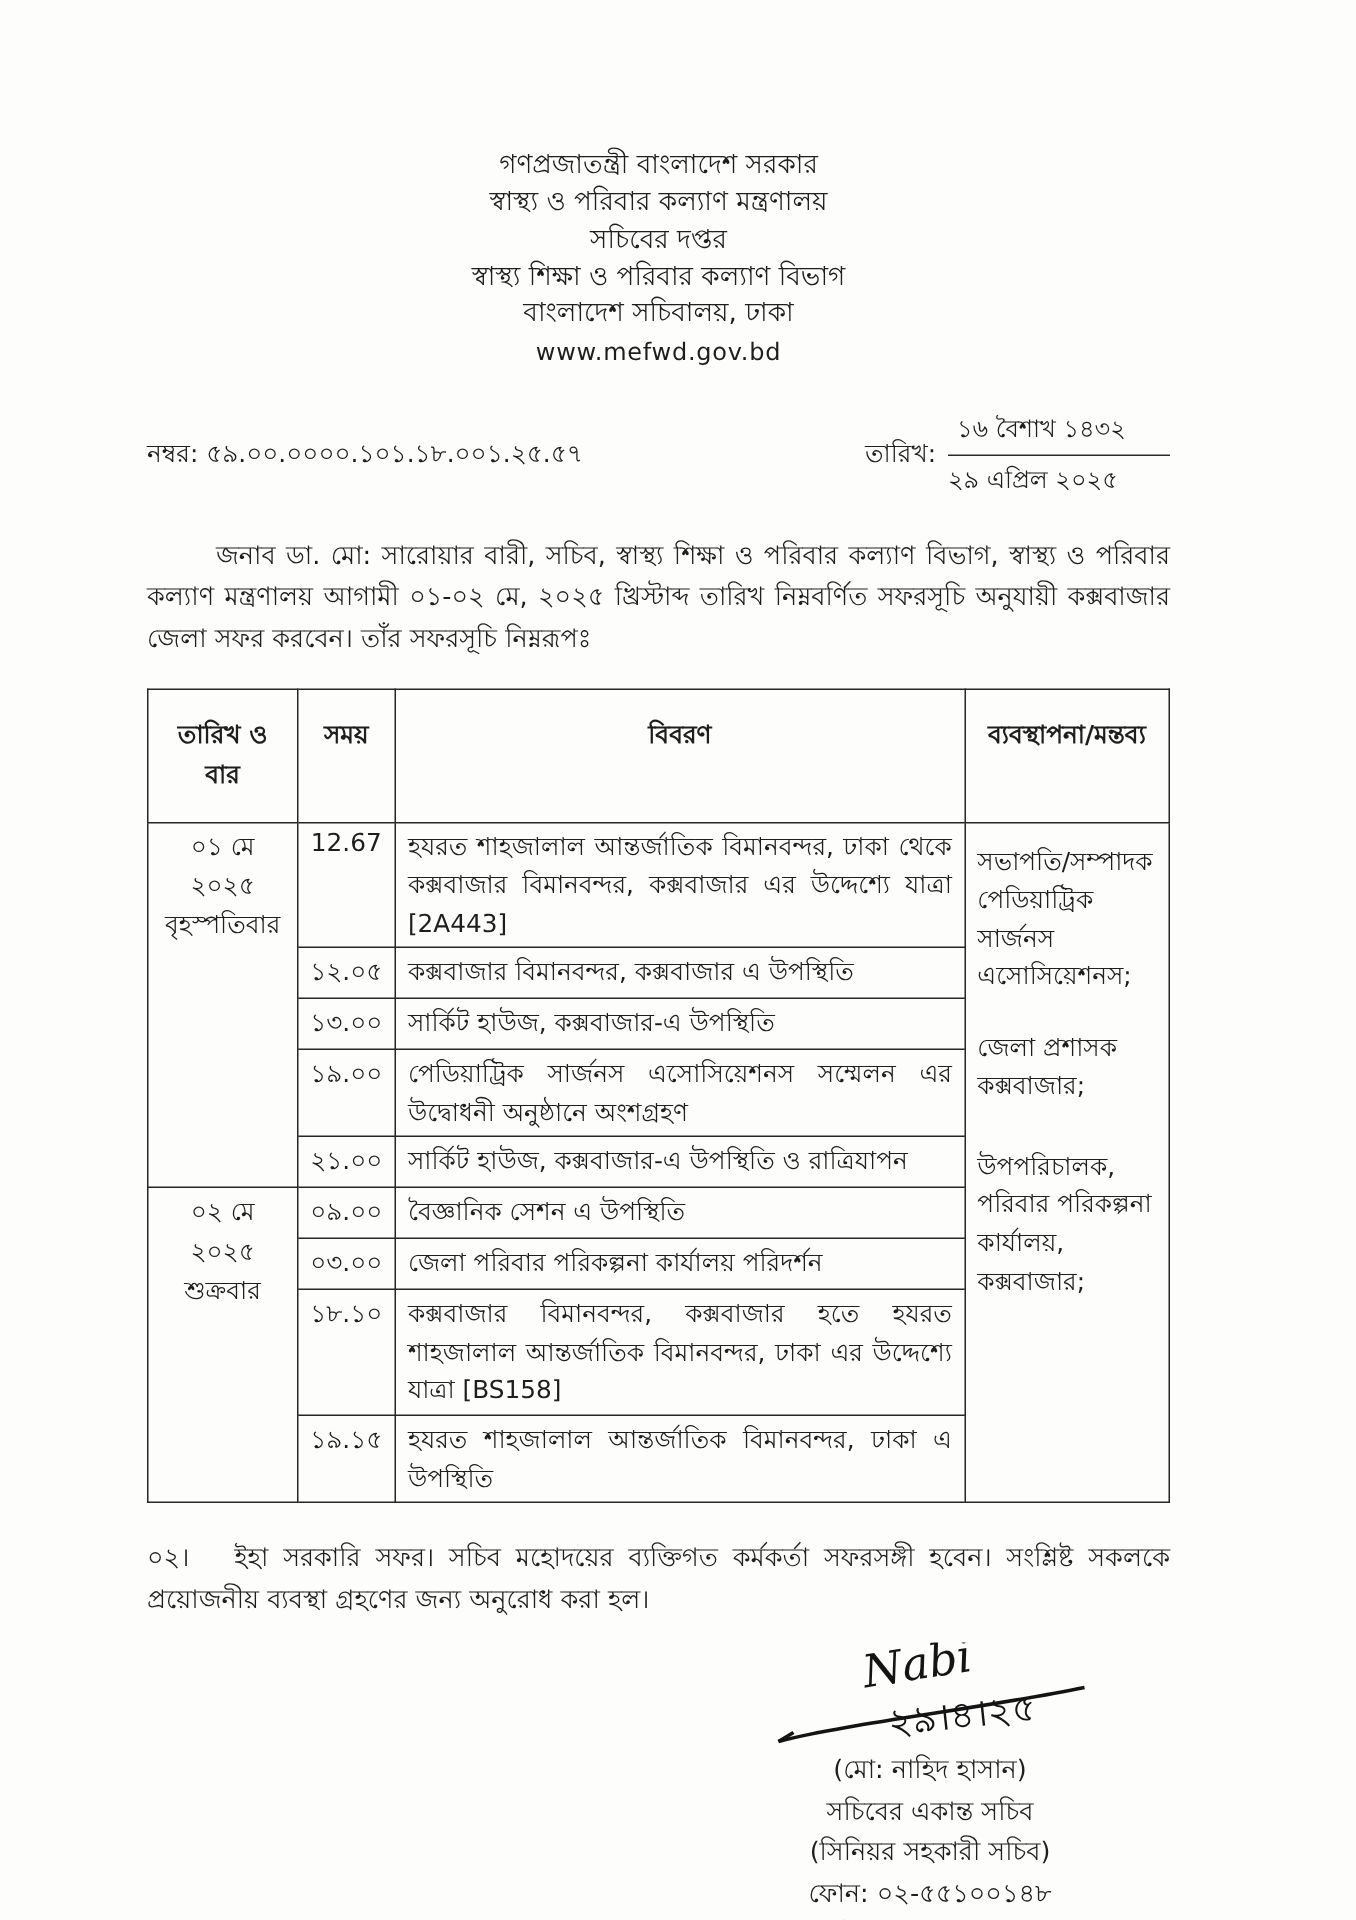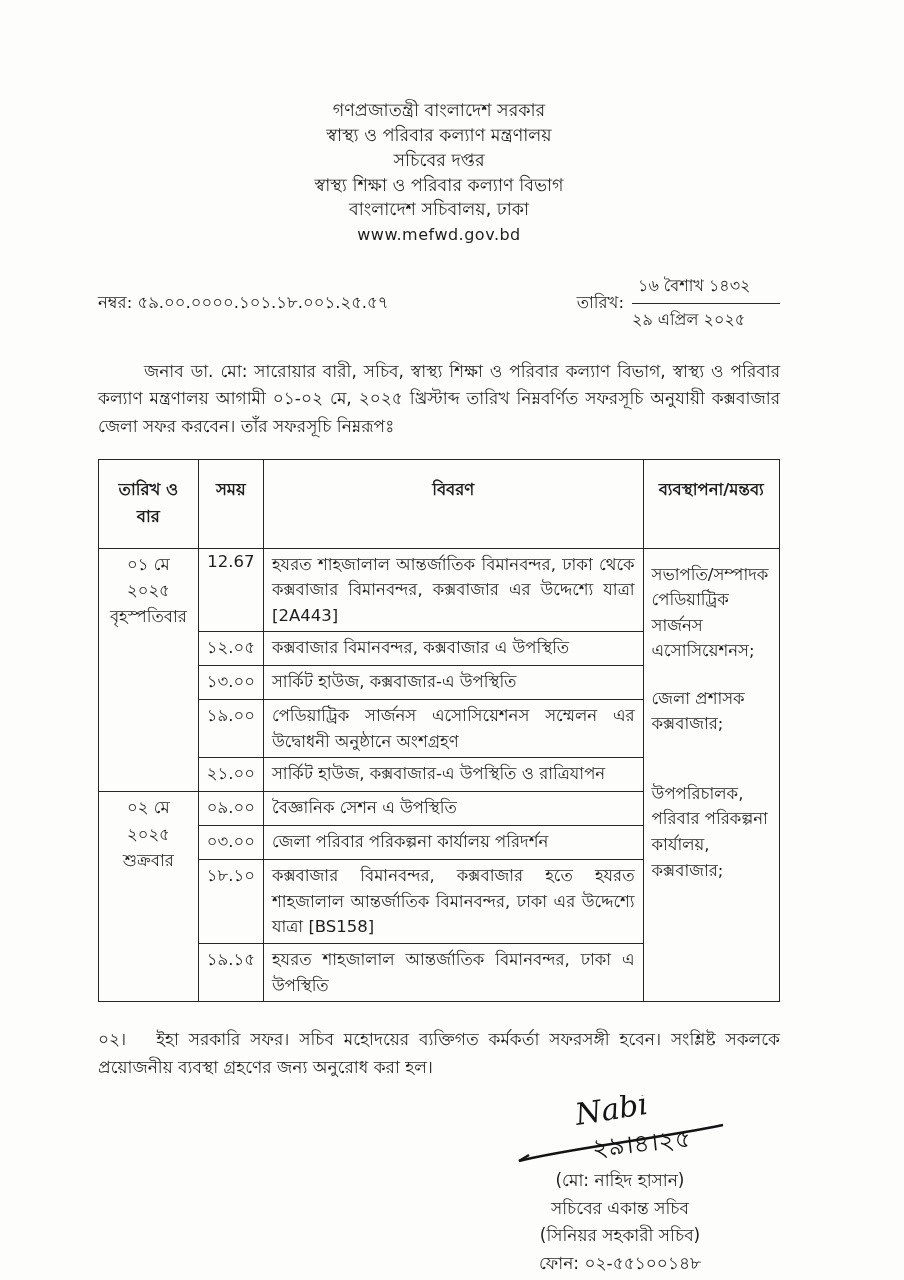--- a/index.html
+++ b/index.html
@@ -54,21 +54,21 @@
   .col-date  { width:100px; }
   .col-time  { width:56px;  }
   .col-desc  { width:389px; }
   .col-mgmt  { width:137px; }
   td.cell-date { text-align:center; line-height:1.6; padding-top:6px; }
   td.cell-time { text-align:center; white-space:nowrap; padding-top:5px; }
   td.cell-desc { text-align:justify; line-height:1.55; padding-top:4px; }
   td.cell-mgmt { text-align:left; line-height:1.55; }
   td.cell-mgmt p.m1 { margin-top:10px; }
   td.cell-mgmt p.m2 { margin-top:22px; }
-  td.cell-mgmt p.m3 { margin-top:44px; }
+  td.cell-mgmt p.m3 { margin-top:28px; }
   
   .sig-block {
     width:260px; margin:14px 30px 0 auto;
     text-align:center; font-size:17px; line-height:1.62;
   }
   .sig-scribble { display:block; margin:0 auto -6px; }
 </style>
 </head>
 <body>
 

